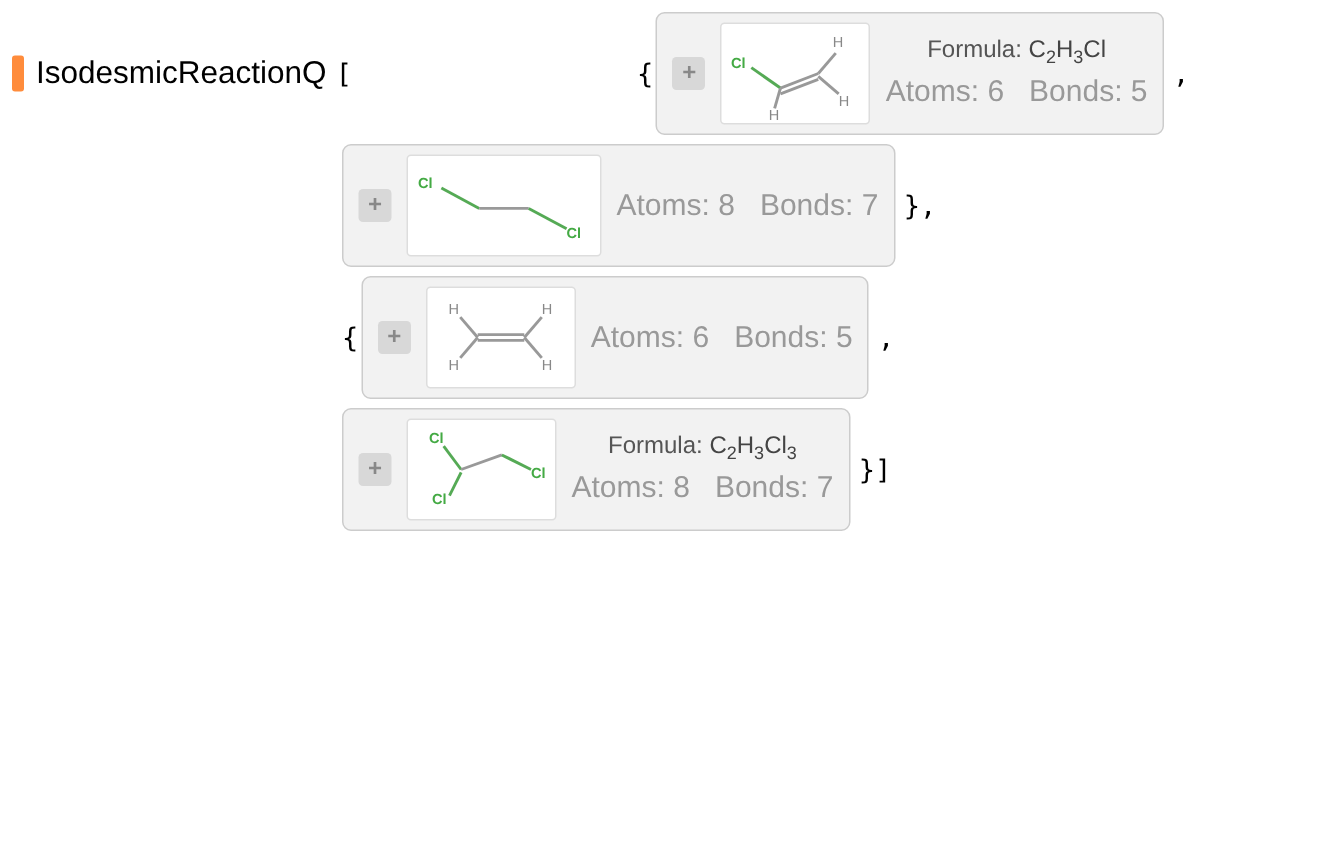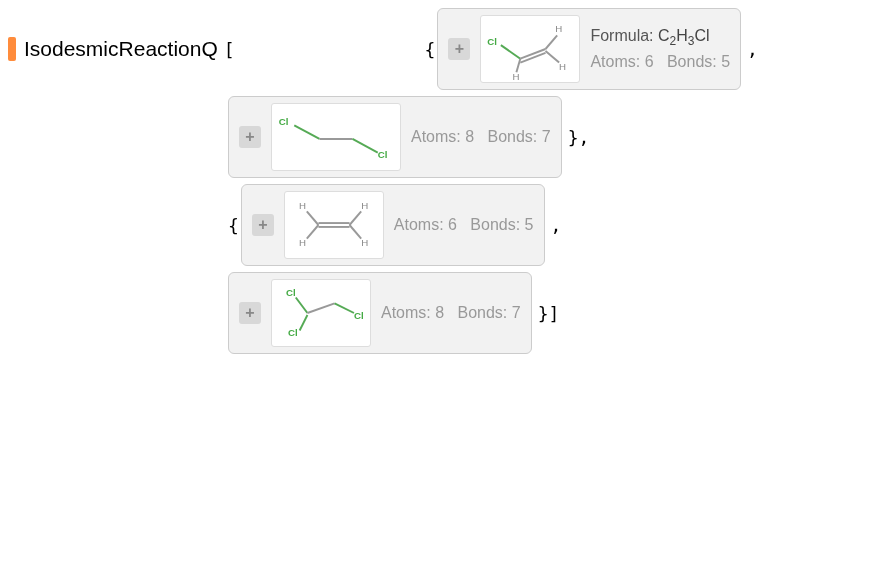--- a/index.html
+++ b/index.html
@@ -65,30 +65,31 @@
       background: #fff;
       border: 1px solid #ddd;
       border-radius: 3px;
       margin-right: 10px;
       position: relative;
     }
     .mol-info {
       display: flex;
       flex-direction: column;
       gap: 4px;
+      text-align: center;
     }
     .formula-line {
       color: #555;
       font-size: 16px;
     }
     .formula-line .elem { color: #444; }
     .formula-line sub { font-size: 12px; }
     .stats-line {
       color: #999;
-      font-size: 16px;
+      font-size: 20px;
     }
     .delim {
       font-size: 18px;
       color: #000;
       font-family: Consolas, monospace;
       margin-left: 6px;
     }
     .attach-left {
       font-size: 18px;
       color: #000;
@@ -209,20 +210,24 @@
         <text class="atomCl" x="14" y="16">Cl</text>
         <line class="bondCl" x1="24" y1="18" x2="36" y2="34"></line>
         <text class="atomCl" x="16" y="58">Cl</text>
         <line class="bondCl" x1="28" y1="52" x2="36" y2="36"></line>
         <line class="bond" x1="36" y1="34" x2="64" y2="24"></line>
         <line class="bondCl" x1="64" y1="24" x2="84" y2="34"></line>
         <text class="atomCl" x="84" y="40">Cl</text>
       </svg>
     </div>
     <div class="mol-info">
+      <div class="formula-line">
+        <span>Formula:</span>
+        <span class="elem">C<sub>2</sub>H<sub>3</sub>Cl<sub>3</sub></span>
+      </div>
       <div class="stats-line">
         <span>Atoms:</span>
         <span>8</span>
         &nbsp;
         <span>Bonds:</span>
         <span>7</span>
       </div>
     </div>
   </div>
   <span class="delim">}]</span>

